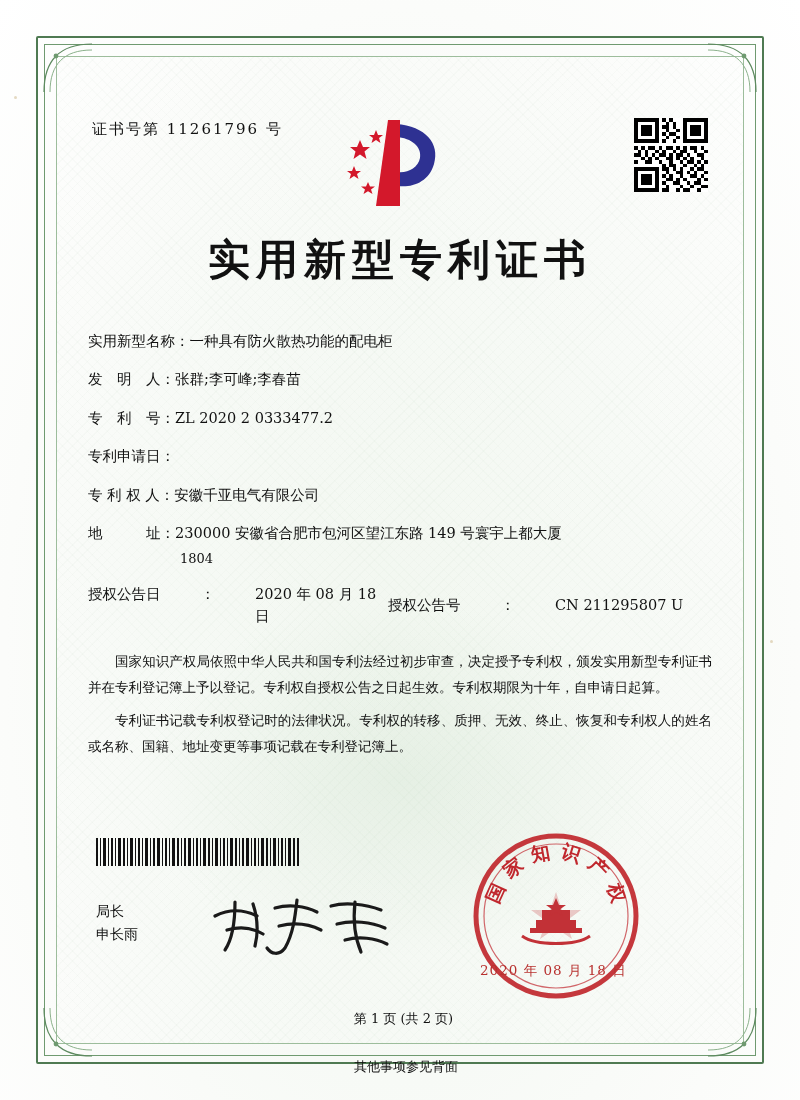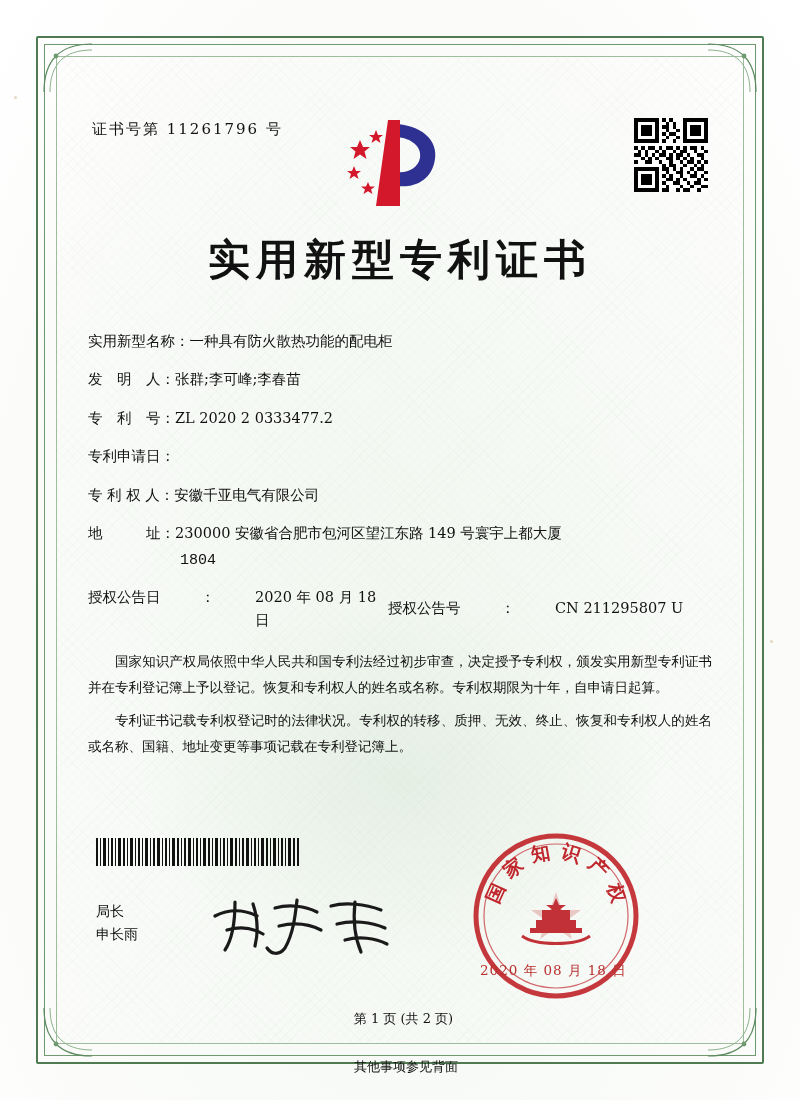--- a/index.html
+++ b/index.html
@@ -91,22 +91,21 @@
     flex:0 0 auto;
   }
   .f-sep{flex:0 0 auto;}
   .f-value{flex:1 1 auto;}
   .half{display:flex;gap:40px;}
   .half.left{flex:0 0 300px;}
   .addr-cont{
     margin-left:92px;
     margin-top:-12px;
     margin-bottom:14px;
-    font-size:15px;
-    font-family:Liberation Mono, monospace;
+    font-size:13px;
   }
 
   .para{
     position:absolute;left:88px;right:88px;top:648px;
     font-size:13.5px;
     line-height:1.95;
     text-align:justify;
     color:#111;
   }
   .para p{margin:0 0 6px 0;text-indent:2em;}
@@ -372,21 +371,21 @@
         </span>
         <span class="half">
           <span class="f-label">授权公告号</span>
           <span class="f-sep">：</span>
           <span class="f-value">CN 211295807 U</span>
         </span>
       </div>
     </div>
 
     <div class="para">
-      <p>国家知识产权局依照中华人民共和国专利法经过初步审查，决定授予专利权，颁发实用新型专利证书并在专利登记簿上予以登记。恢复和专利权人的姓名或名称。专利权期限为十年，自申请日起算。</p>
+      <p>国家知识产权局依照中华人民共和国专利法经过初步审查，决定授予专利权，颁发实用新型专利证书并在专利登记簿上予以登记。专利权自授权公告之日起生效。专利权期限为十年，自申请日起算。</p>
       <p>专利证书记载专利权登记时的法律状况。专利权的转移、质押、无效、终止、恢复和专利权人的姓名或名称、国籍、地址变更等事项记载在专利登记簿上。</p>
     </div>
 
     <div class="barcode">
       <svg width="205" height="28" viewBox="0 0 205 28" shape-rendering="crispEdges">
         <rect width="205" height="28" fill="none"></rect>
         <g fill="#111">
           <rect x="0" y="0" width="2" height="28"></rect>
             <rect x="4" y="0" width="1" height="28"></rect>
           <rect x="7" y="0" width="3" height="28"></rect>

